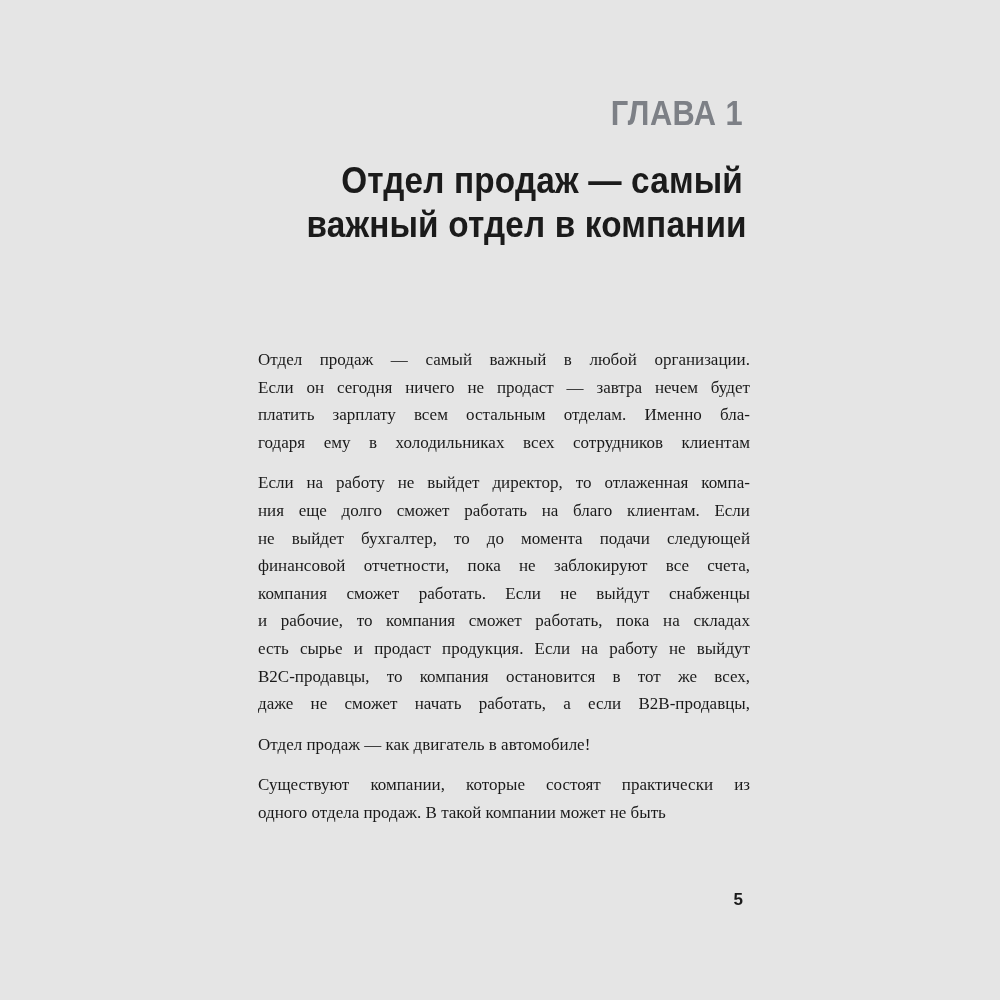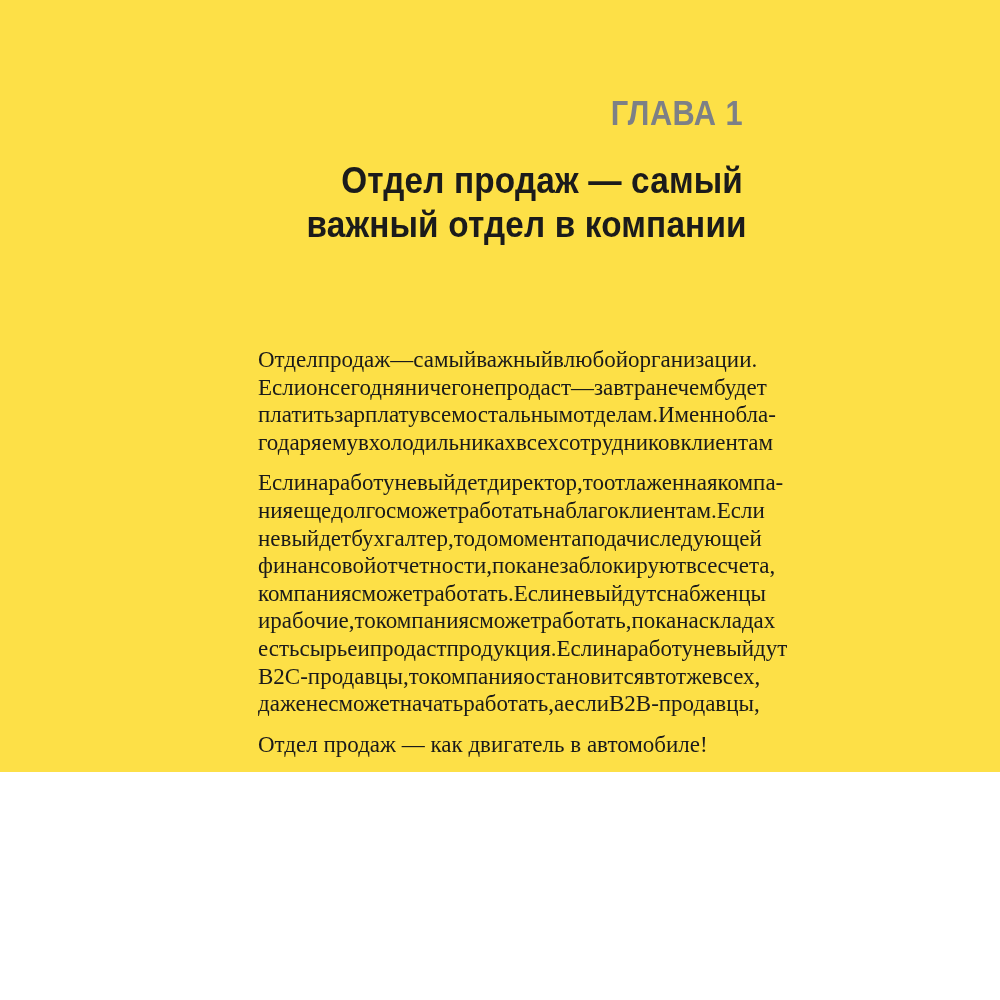--- a/index.html
+++ b/index.html
@@ -4,22 +4,22 @@
 <title>Chapter page</title>
 <style>
   html, body {
     margin: 0;
     padding: 0;
     background: #ffffff;
   }
   .page {
     position: relative;
     width: 1000px;
-    height: 772px;
-    background: #fde047;
+    height: 1000px;
+    background: #e5e5e5;
     overflow: hidden;
     box-sizing: border-box;
   }
 
   
   .chapter-head {
     position: absolute;
     left: 258px;
     top: 92px;
     width: 485px;
@@ -54,21 +54,21 @@
 
   
   .body-col {
     position: absolute;
     left: 258px;
     top: 346px;
     width: 492px;
   }
   .para {
     font-family: "Liberation Serif", "DejaVu Serif", serif;
-    font-size: 23px;
+    font-size: 17px;
     line-height: 27.6px;
     color: #1a1a1a;
     text-align: justify;
     text-justify: inter-word;
     margin: 0 0 13px 0;
     hyphens: manual;
   }
   .para:last-child { margin-bottom: 0; }
   .para .ln {
     display: block;
@@ -243,17 +243,28 @@
           <span>начать</span>
           <span>работать,</span>
           <span>а</span>
           <span>если</span>
           <span>B2B-продавцы,</span>
         </span>
       </p>
     <p class="para">
         <span class="ln">Отдел продаж — как двигатель в автомобиле!</span>
       </p>
+    <p class="para">
+        <span class="ln j">
+          <span>Существуют</span>
+          <span>компании,</span>
+          <span>которые</span>
+          <span>состоят</span>
+          <span>практически</span>
+          <span>из</span>
+        </span>
+        <span class="ln">одного отдела продаж. В такой компании может не быть</span>
+      </p>
   </div>
 
   <div class="folio">5</div>
 
 </div>
 
 </body></html>

